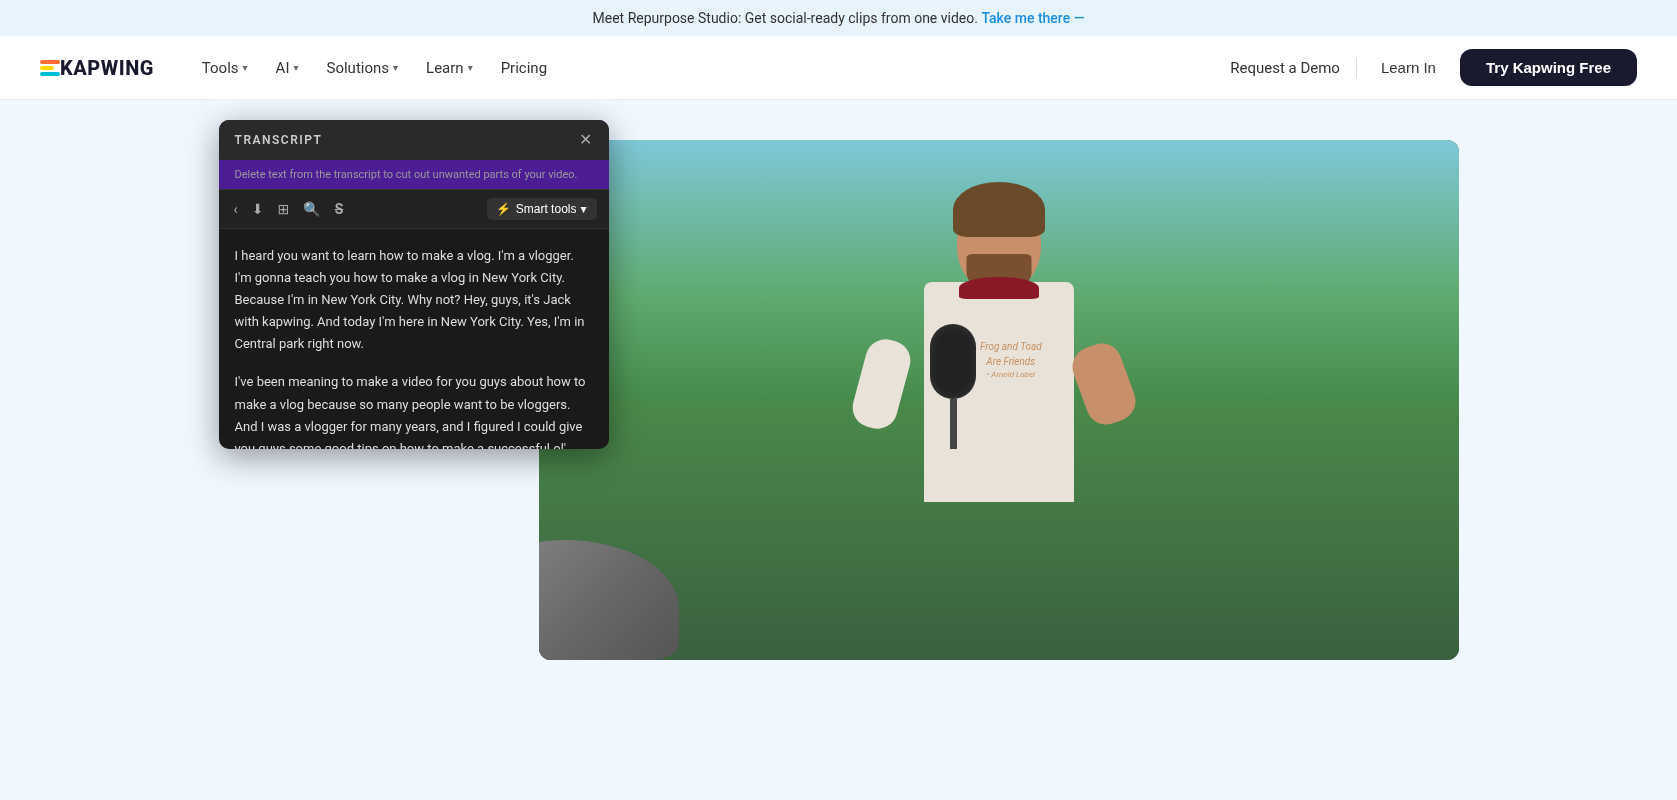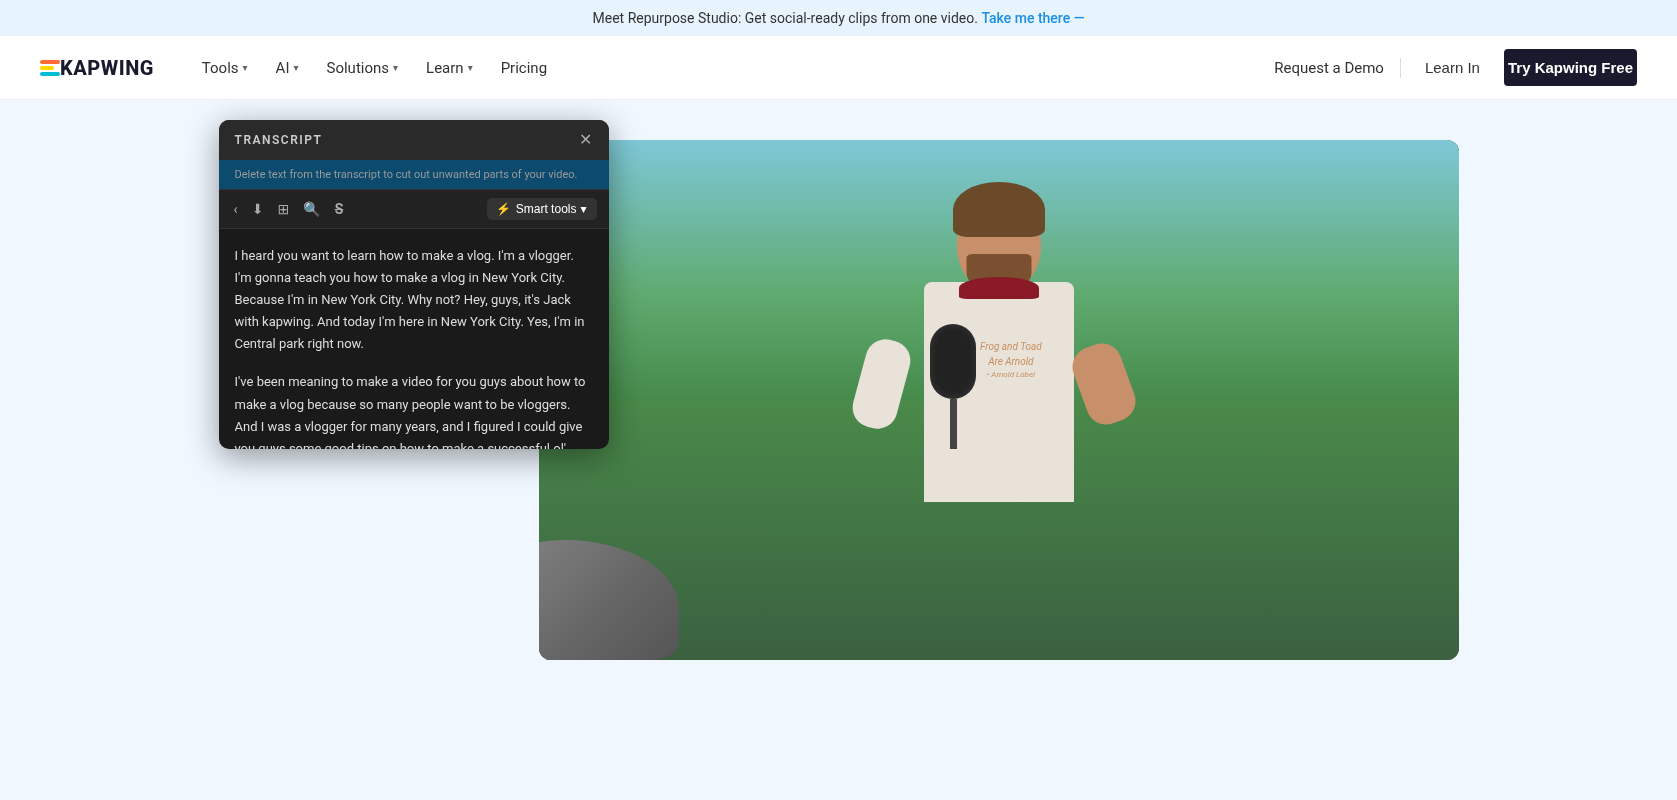--- a/index.html
+++ b/index.html
@@ -97,22 +97,22 @@
       color: #333;
       background: none;
       border: none;
       cursor: pointer;
       padding: 8px 12px;
     }
     .btn-try {
       background: #1a1a2e;
       color: #fff;
       border: none;
-      padding: 10px 4px;
-      border-radius: 4px;
+      padding: 10px 26px;
+      border-radius: 12px;
       font-size: 15px;
       font-weight: 600;
       cursor: pointer;
     }
 
     
     .main-content {
       background: #f0f7ff;
       min-height: calc(100vh - 90px);
       display: flex;
@@ -243,21 +243,21 @@
       cursor: pointer;
       font-size: 16px;
       background: none;
       border: none;
       line-height: 1;
     }
     .transcript-hint {
       padding: 8px 16px;
       font-size: 11px;
       color: #999;
-      background: #0c4a6e;
+      background: #4c1d95;
       border-bottom: 1px solid #333;
     }
     .transcript-toolbar {
       background: #222;
       padding: 8px 12px;
       display: flex;
       align-items: center;
       gap: 8px;
       border-bottom: 1px solid #333;
     }
@@ -405,21 +405,21 @@
         <div style="position: absolute; top: 28px; left: 50%; transform: translateX(-50%); width: 84px; height: 100px; background: #c8906a; border-radius: 50% 50% 45% 45%; z-index: 4;"></div>
 
         <div style="position: absolute; top: 90px; left: 50%; transform: translateX(-50%); width: 65px; height: 38px; background: #7a5030; border-radius: 10% 10% 50% 50%; z-index: 5;"></div>
 
         <div style="position: absolute; top: 118px; left: 50%; transform: translateX(-50%); width: 150px; height: 220px; background: #e8e2d8; border-radius: 8px 8px 0 0; z-index: 3;"></div>
 
         <div style="position: absolute; top: 113px; left: 50%; transform: translateX(-50%); width: 80px; height: 22px; background: #8a1a28; border-radius: 50% 50% 10% 10%; z-index: 5;"></div>
 
         <div style="position: absolute; top: 175px; left: 50%; transform: translateX(-30%); z-index: 6; font-style: italic; color: #c89060; font-size: 10px; line-height: 1.5; text-align: center;">
           <div>Frog and Toad</div>
-          <div>Are Arnold</div>
+          <div>Are Friends</div>
           <div style="font-size: 8px;">• Arnold Lobel</div>
         </div>
 
         <div class="microphone" style="position: absolute; top: 160px; left: 28%; z-index: 7;">
           <div class="mic-head" style="width: 46px; height: 75px; background: #222; border-radius: 23px; margin: 0 auto; box-shadow: inset 0 0 10px rgba(255,255,255,0.1);"></div>
           <div class="mic-stand" style="width: 7px; height: 50px; background: #444; margin: 0 auto;"></div>
         </div>
 
         <div style="position: absolute; top: 180px; right: 30px; width: 50px; height: 80px; background: #c8906a; border-radius: 20px; transform: rotate(-20deg); z-index: 3;"></div>
 

